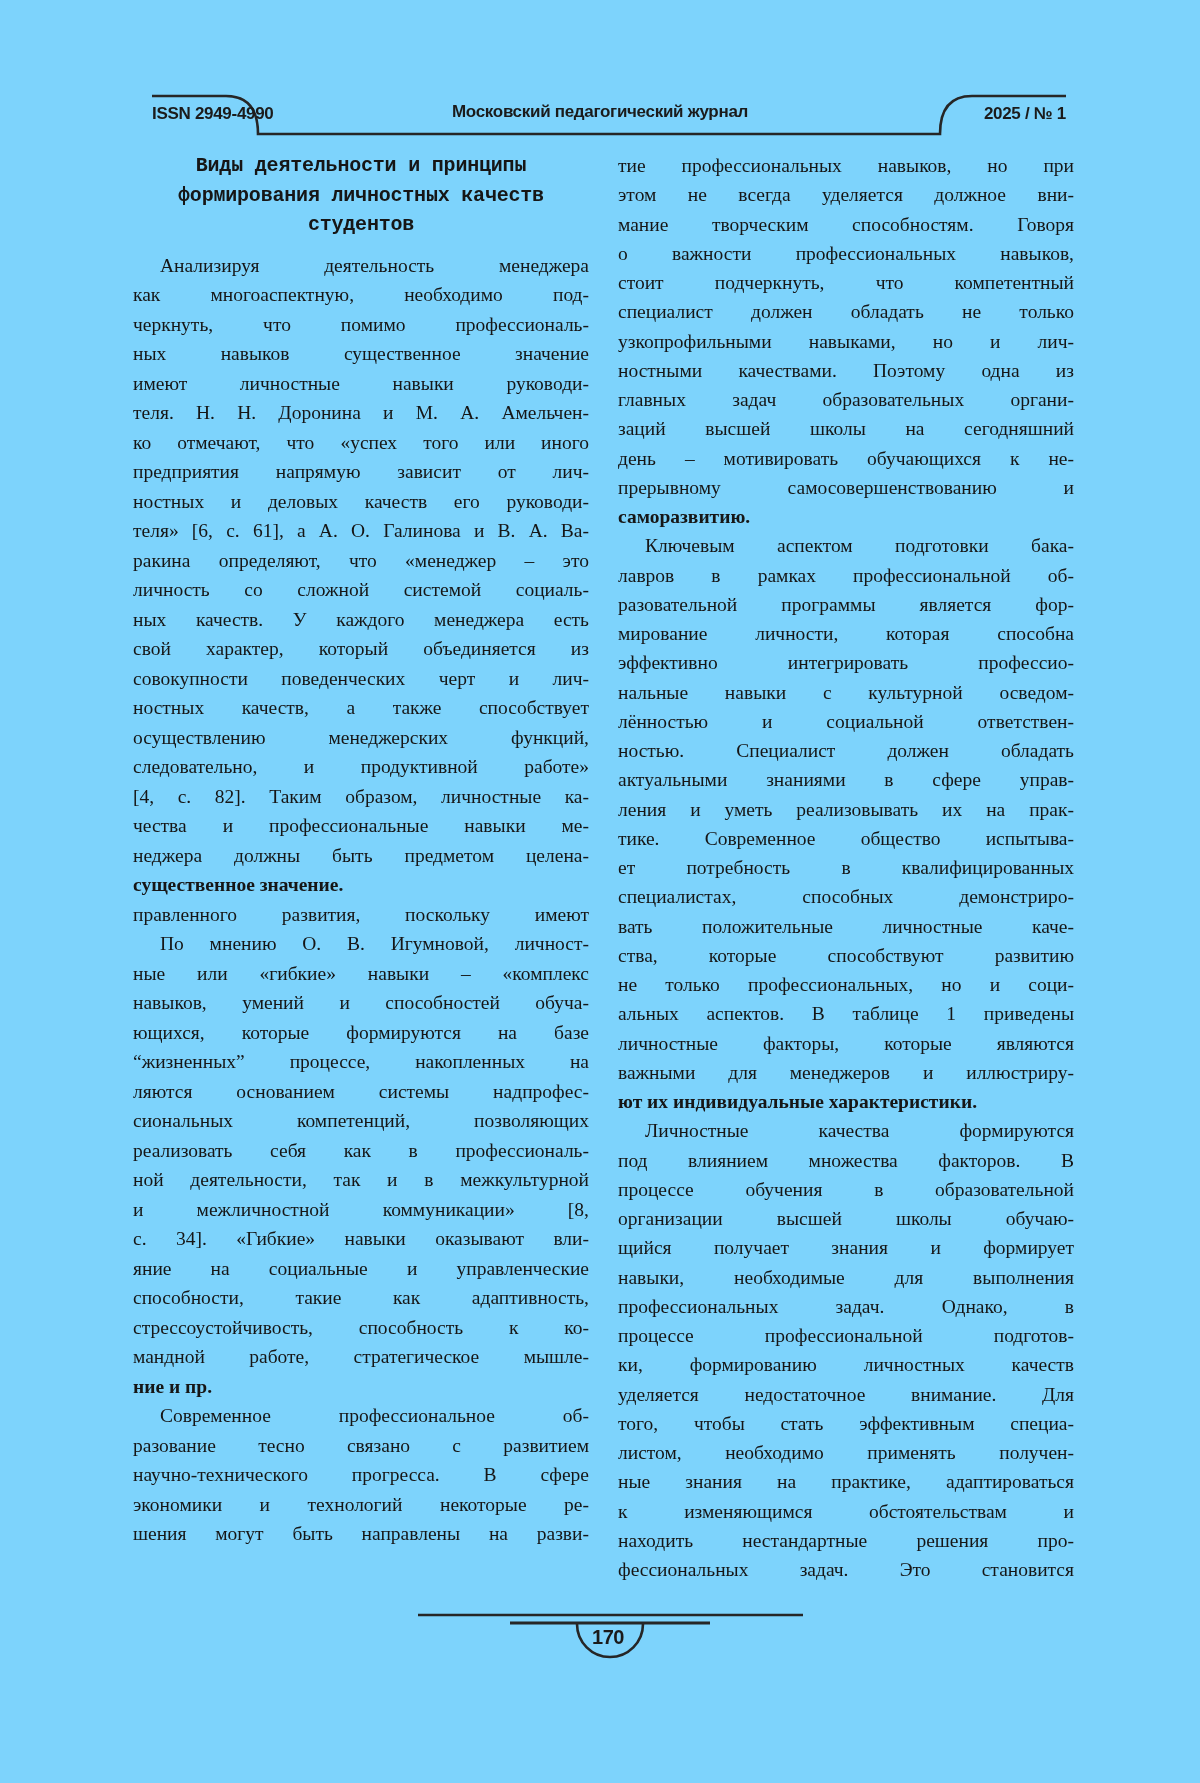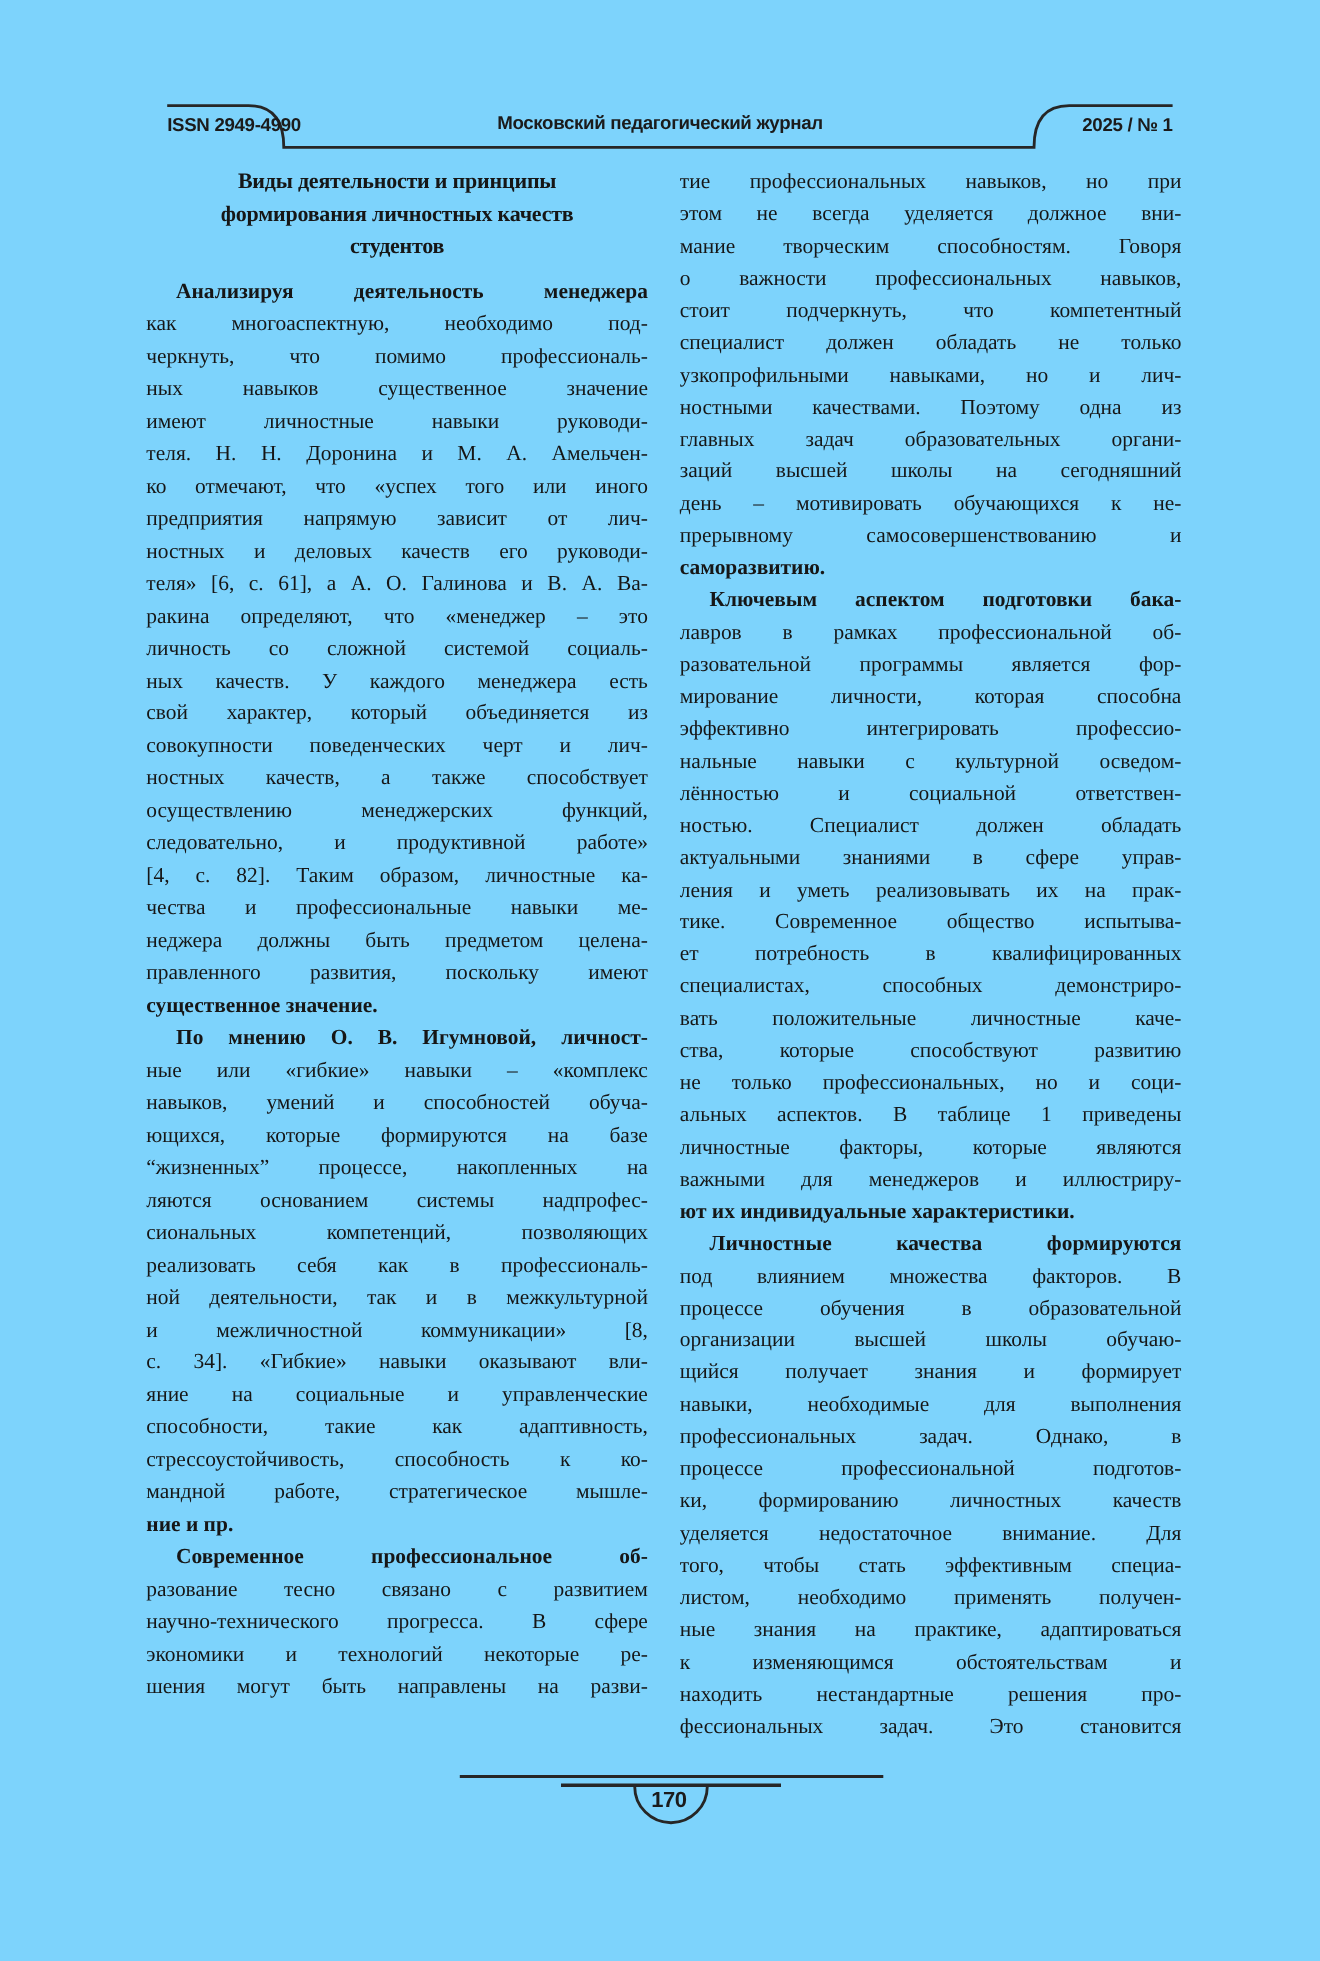--- a/index.html
+++ b/index.html
@@ -31,26 +31,26 @@
   .col-right .line{line-height:29.25px;}
   .line{
     text-align:justify;
     text-align-last:justify;
     white-space:normal;
   }
   .heading{margin-bottom:11px;}
   .heading .line{
     text-align:center;
     text-align-last:center;
-    font-family:Liberation Serif, serif;
+    font-family:Liberation Mono, monospace;
     font-weight:700;
     font-size:20px;
     letter-spacing:-0.2px;
   }
-  .line.indent{text-indent:27px;font-weight:bold;}
+  .line.indent{text-indent:27px;}
   .line.endline{text-align-last:left;font-weight:bold;}
   .page-number{
     position:absolute;
     left:0;width:1216px;top:1626px;
     text-align:center;
     font-family:"Liberation Sans","DejaVu Sans",sans-serif;
     font-weight:700;
     font-size:20px;
     letter-spacing:-0.5px;
     color:#1b1b1b;
@@ -90,22 +90,22 @@
         <div class="line">личность со сложной системой социаль-</div>
         <div class="line">ных качеств. У каждого менеджера есть</div>
         <div class="line">свой характер, который объединяется из</div>
         <div class="line">совокупности поведенческих черт и лич-</div>
         <div class="line">ностных качеств, а также способствует</div>
         <div class="line">осуществлению менеджерских функций,</div>
         <div class="line">следовательно, и продуктивной работе»</div>
         <div class="line">[4, с. 82]. Таким образом, личностные ка-</div>
         <div class="line">чества и профессиональные навыки ме-</div>
         <div class="line">неджера должны быть предметом целена-</div>
+        <div class="line endline">существенное значение.</div>
         <div class="line">правленного развития, поскольку имеют</div>
-        <div class="line endline">существенное значение.</div>
       </div>
       <div class="para">
         <div class="line indent">По мнению О. В. Игумновой, личност-</div>
         <div class="line">ные или «гибкие» навыки – «комплекс</div>
         <div class="line">навыков, умений и способностей обуча-</div>
         <div class="line">ющихся, которые формируются на базе</div>
         <div class="line">“жизненных” процессе, накопленных на</div>
         <div class="line">ляются основанием системы надпрофес-</div>
         <div class="line">сиональных компетенций, позволяющих</div>
         <div class="line">реализовать себя как в профессиональ-</div>

